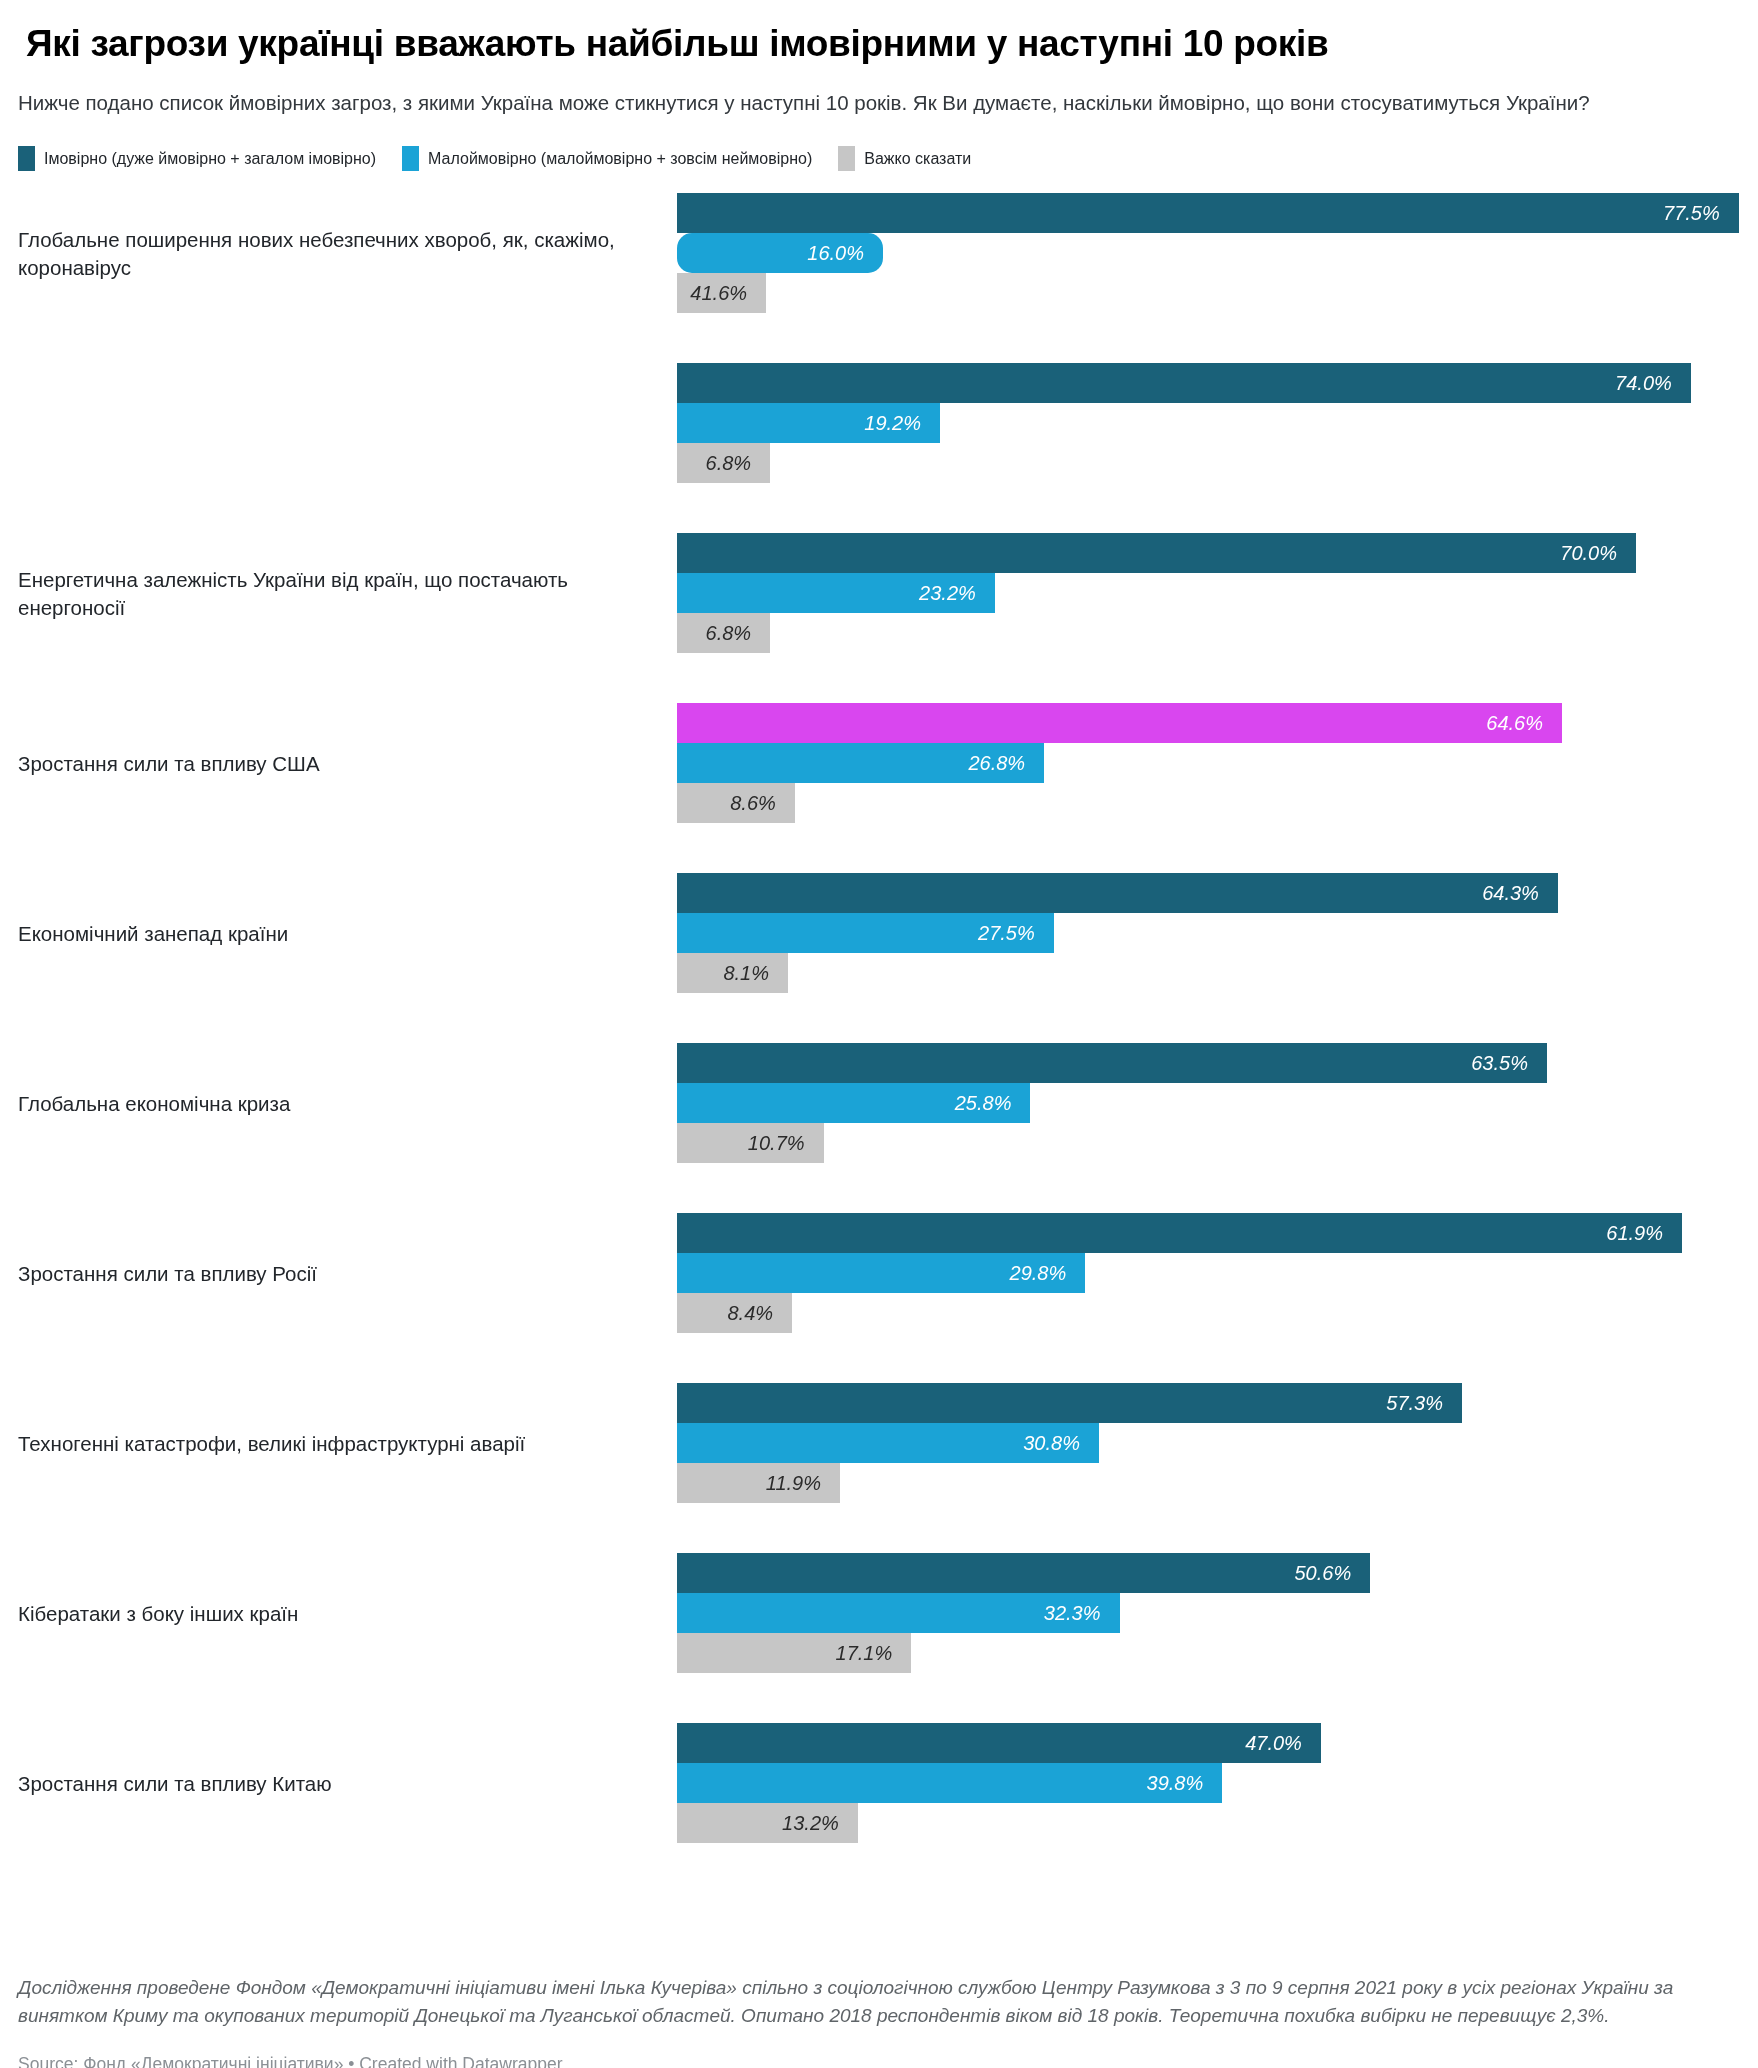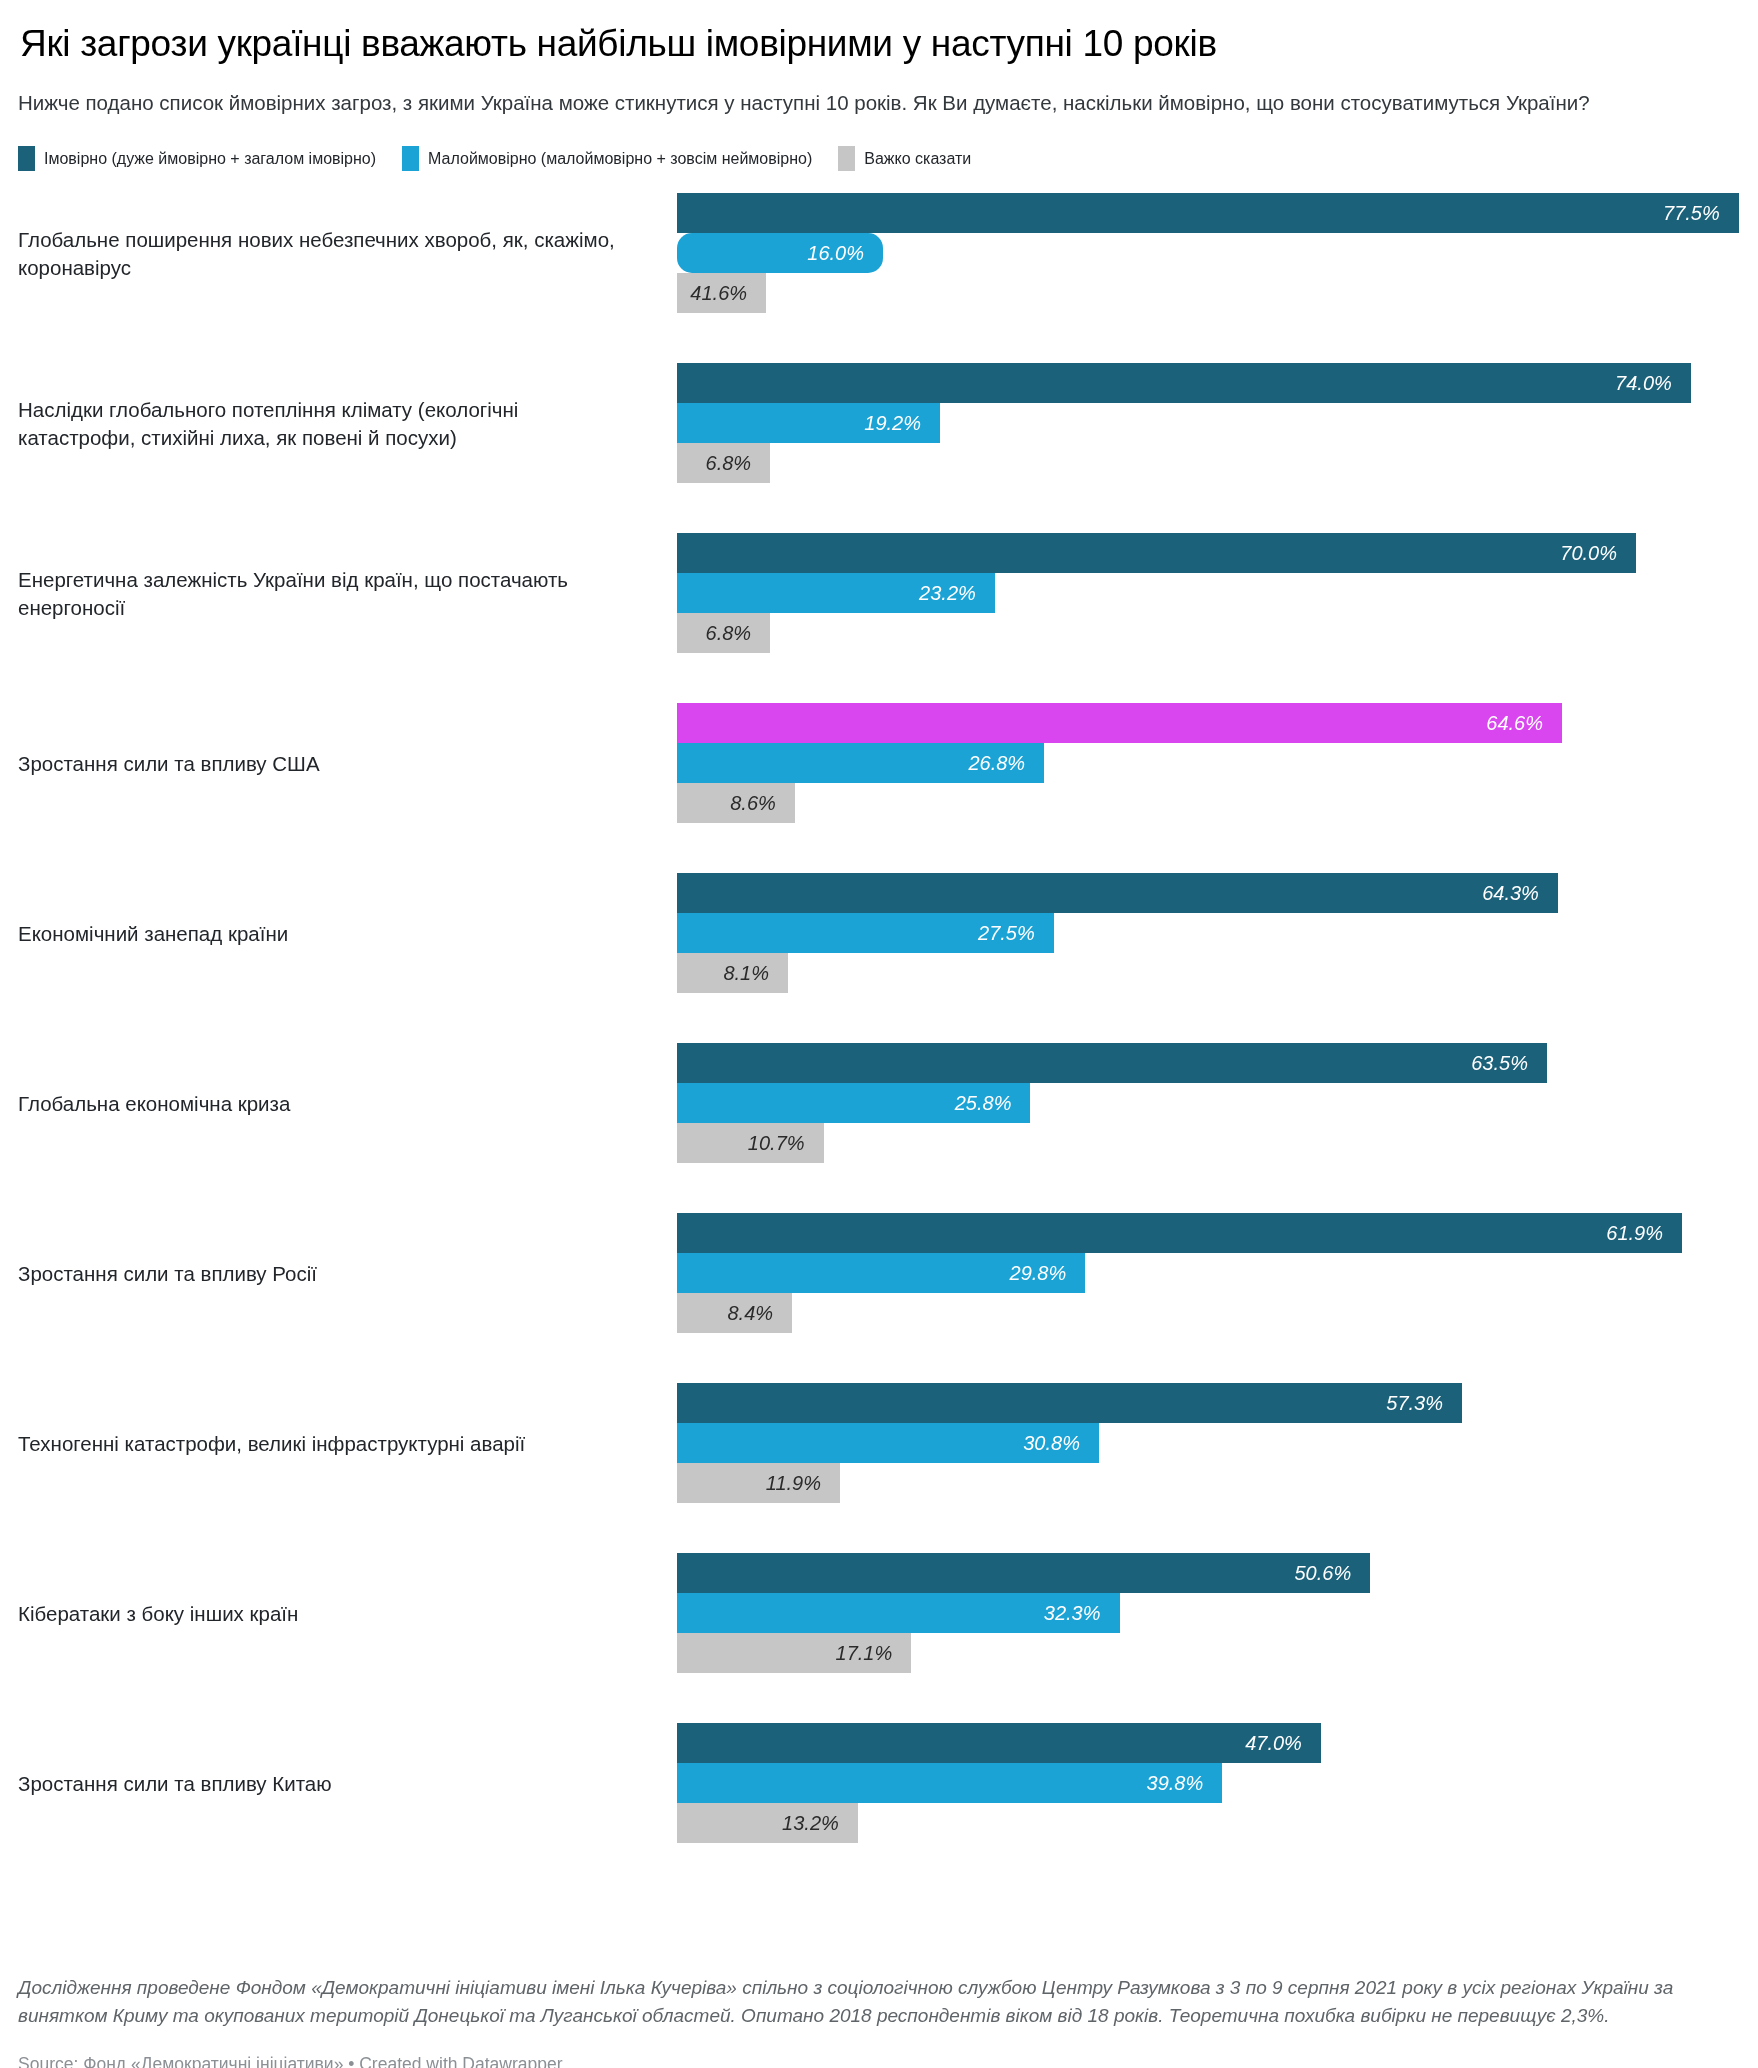--- a/index.html
+++ b/index.html
@@ -19,24 +19,24 @@
   .page {
     width: 1758px;
     height: 2068px;
     padding: 0 18px;
     position: relative;
   }
 
   
   .title {
     font-size: 37px;
-    font-weight: 400;
+    font-weight: 700;
     letter-spacing: -0.3px;
     color: #000000;
-    margin: 22px 0 0 2px;
+    margin: 22px 0 0 8px;
     line-height: 1.18;
   }
   .subtitle {
     font-size: 20.5px;
     font-weight: 400;
     color: #33383d;
     line-height: 1.5;
     margin: 22px 0 0 0;
     max-width: 1720px;
   }
@@ -180,21 +180,20 @@
             </div>
           </div>
           <div class="bar-row">
             <div class="bar" style="background: rgb(198, 198, 198); width: 89.05px;">
               <span class="bar-value inside-dark">41.6%</span>
             </div>
           </div>
         </div>
       </div>
       <div class="group">
-        <div class="group-label">Наслідки глобального потепління клімату (екологічні катастрофи, стихійні лиха, як повені й посухи)</div>
         <div class="bars">
           <div class="bar-row">
             <div class="bar" style="background: rgb(26, 97, 121); width: 1013.8px;">
               <span class="bar-value inside-light">74.0%</span>
             </div>
           </div>
           <div class="bar-row">
             <div class="bar" style="background: rgb(27, 163, 214); width: 263.04px; justify-content: flex-end;">
               <span class="bar-value inside-light">19.2%</span>
             </div>

